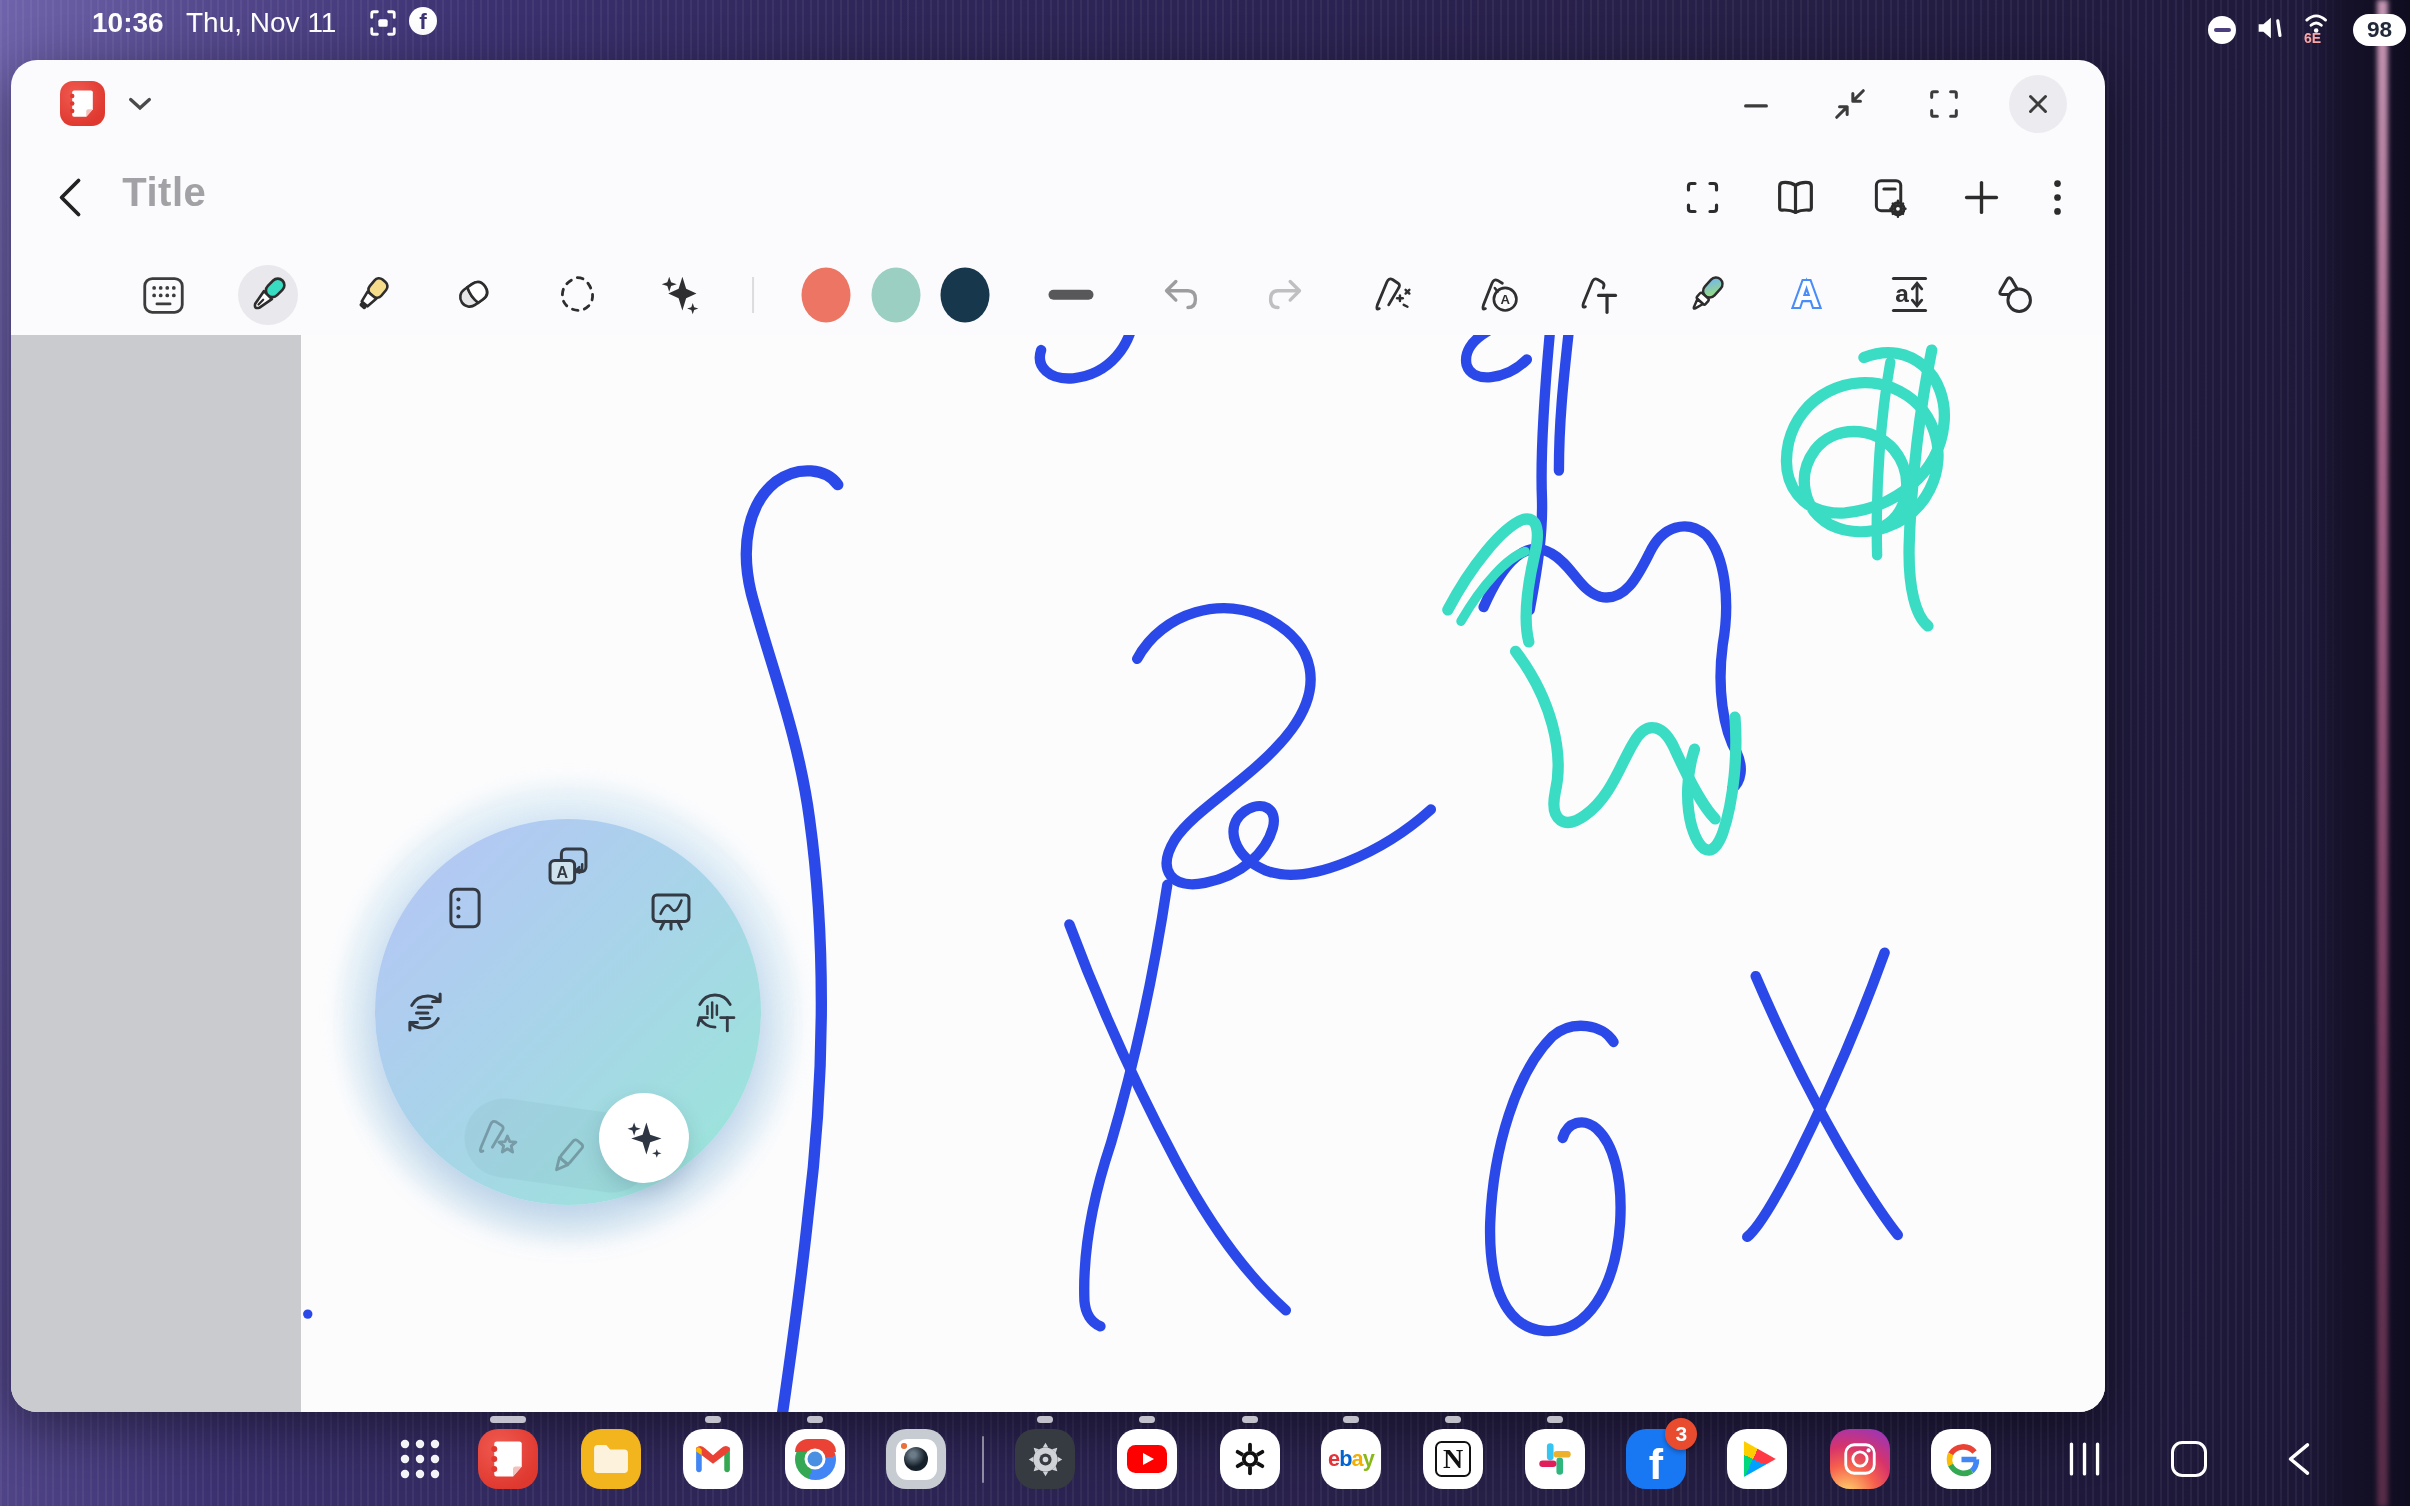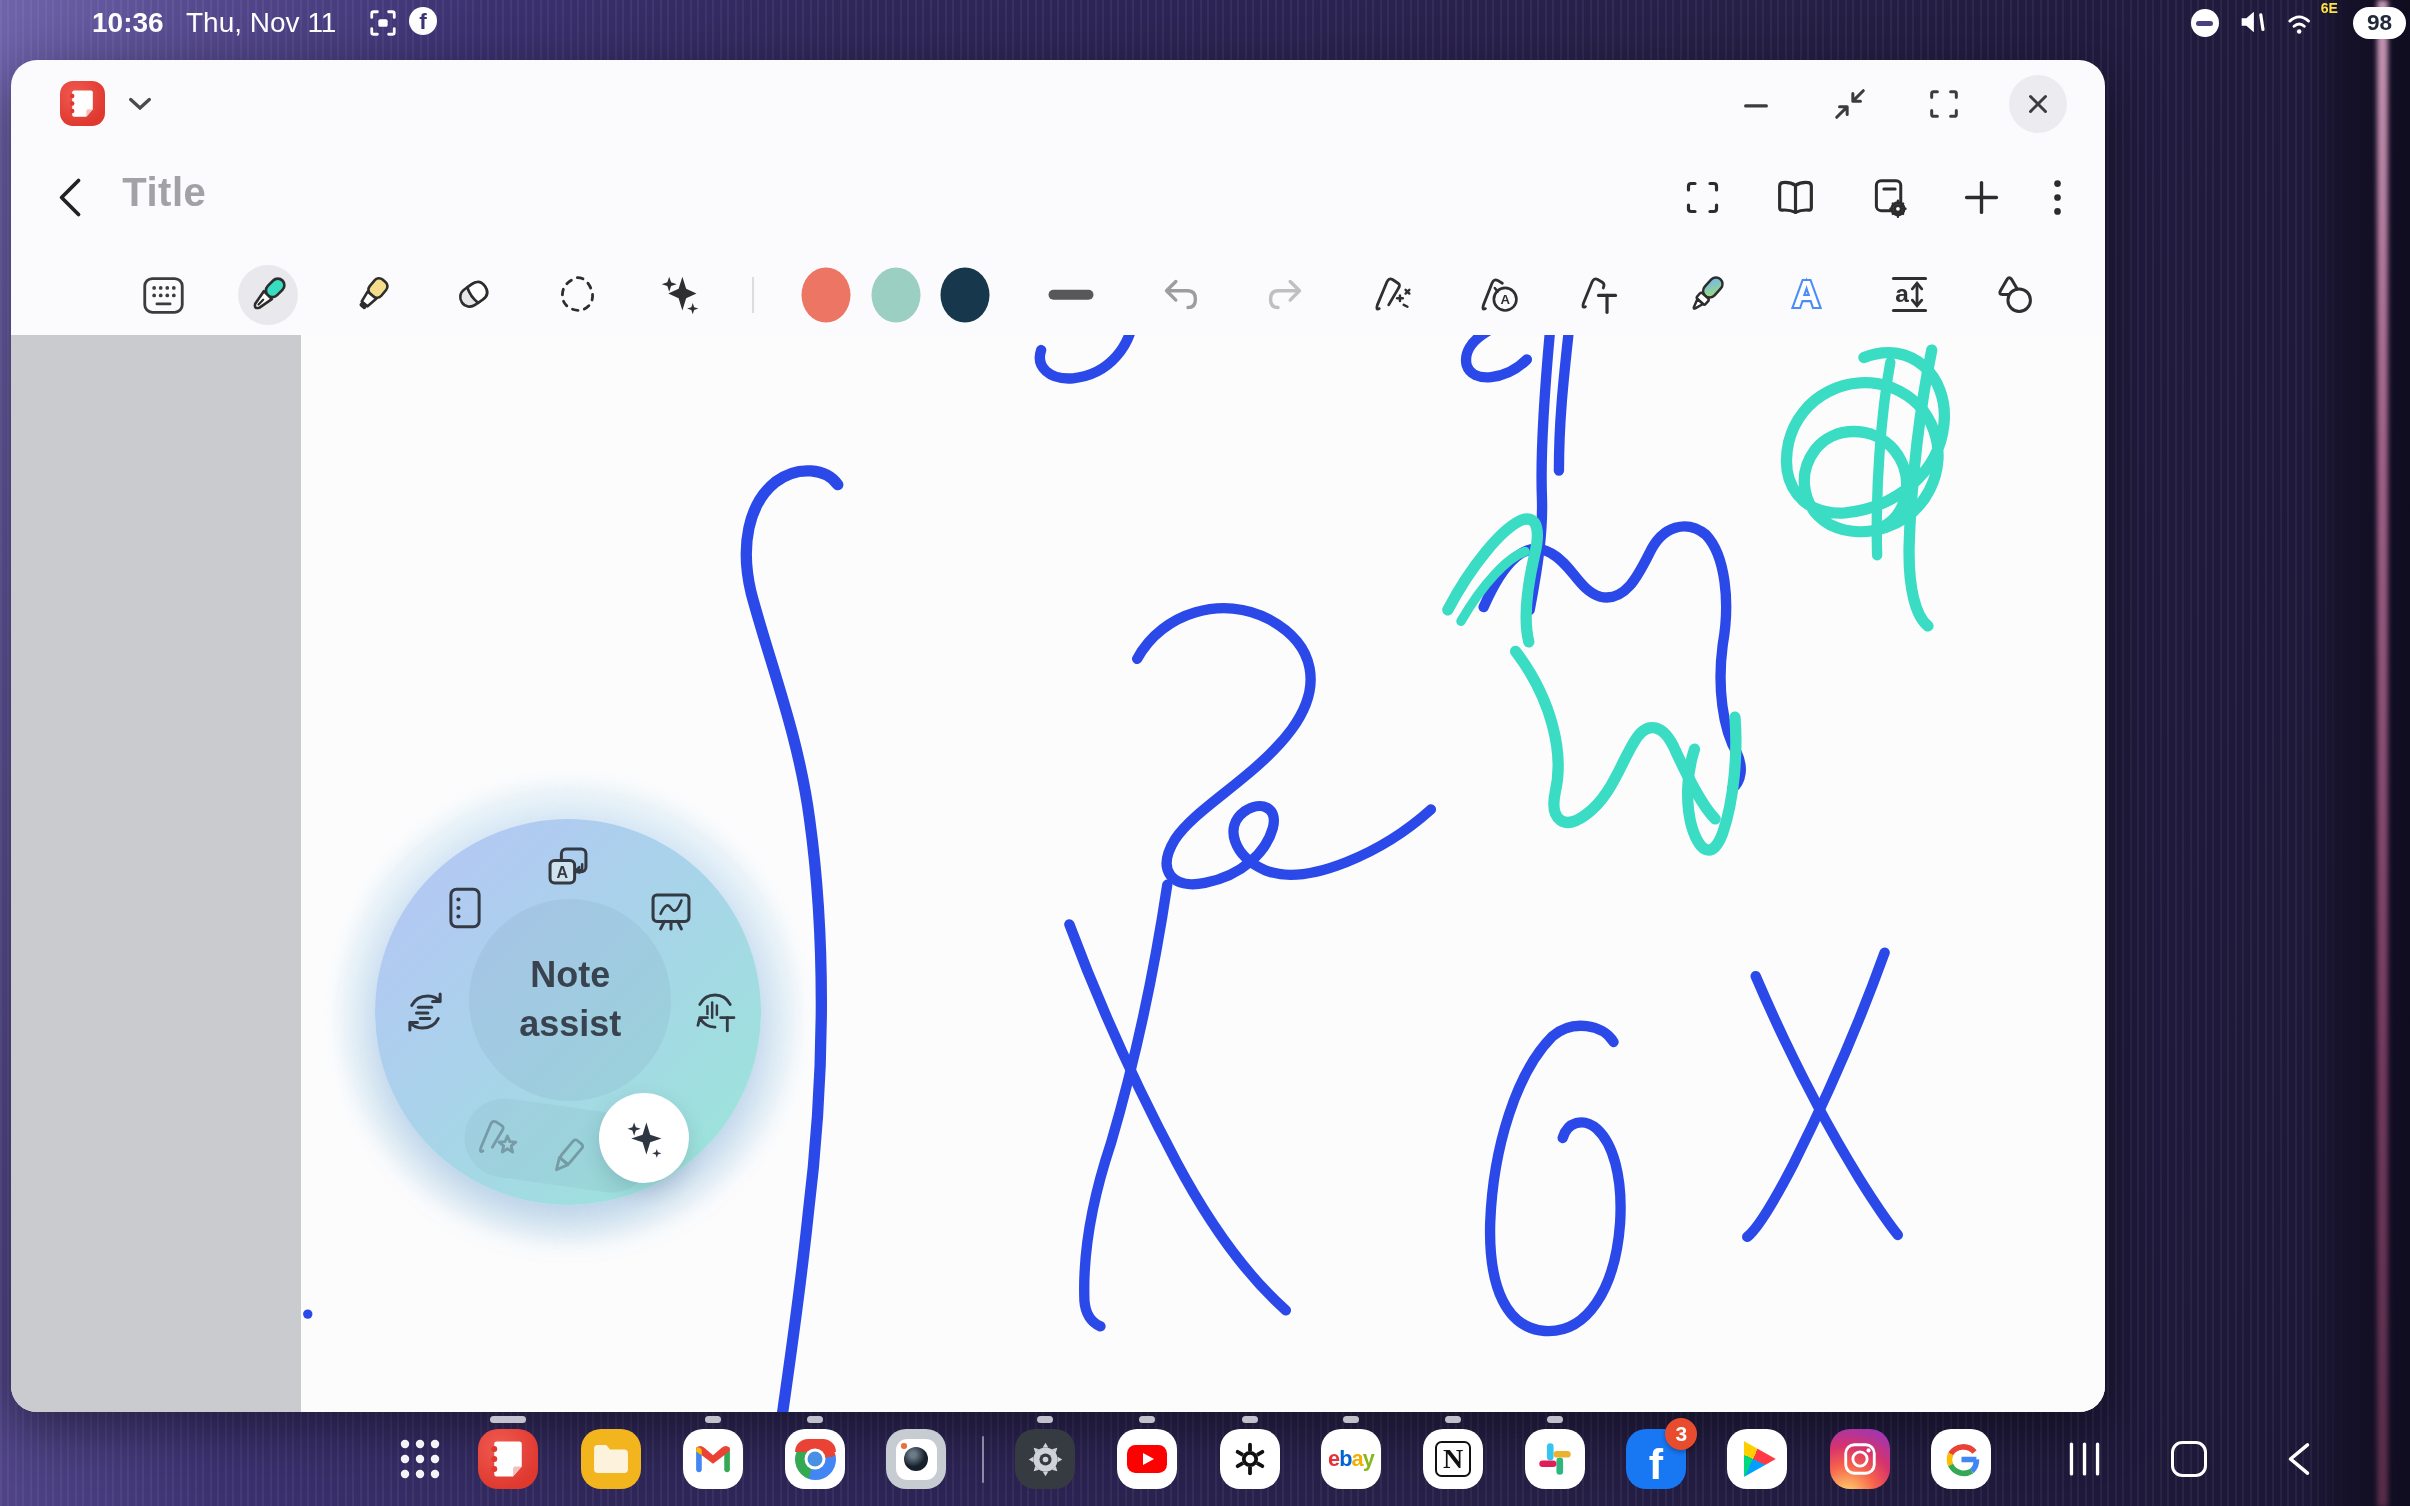--- a/index.html
+++ b/index.html
@@ -116,21 +116,21 @@
   </div>
   <div class="abs sb-fb">f</div>
   <div class="abs sb-right">
     <div class="sb-dnd"></div>
     <div>
       <svg width="32" height="32" viewBox="0 0 34 34">
         <path d="M6 13 H11 L19 6 V28 L11 21 H6 Z" fill="#fff"></path>
         <line x1="24" y1="10" x2="31" y2="24" stroke="#fff" stroke-width="3.4" stroke-linecap="round" transform="rotate(18 27 17)"></line>
       </svg>
     </div>
-    <div style="color:#fde047; display:flex;">
+    <div style="color:#fca5a5; display:flex;flex-direction:column;">
       <svg width="34" height="32" viewBox="0 0 36 34" fill="none" stroke="#fff" stroke-width="3" stroke-linecap="round">
         <path d="M5 15 Q15 6 25 15"></path>
         <path d="M9.5 20.5 Q15 15.5 20.5 20.5"></path>
         <circle cx="15" cy="26" r="2.4" fill="#fff" stroke="none"></circle>
       </svg>
       <span class="wifi-badge">6E</span>
     </div>
     <div class="sb-batt">98</div>
   </div>
 </div>
@@ -427,24 +427,20 @@
         <path d="M 1831,698 C 1834,736 1830,786 1818,821 C 1808,848 1794,844 1785,814 C 1778,788 1780,756 1788,732" stroke="#3bdcc4" stroke-width="12" fill="none" stroke-linecap="round" stroke-linejoin="round"></path>
         <path d="M 1968,316 C 2018,296 2058,336 2053,386 C 2048,441 1998,476 1948,481 C 1903,484 1878,451 1888,406 C 1900,356 1953,331 1998,348 C 2043,366 2058,416 2038,456 C 2018,496 1968,511 1933,494 C 1903,478 1896,441 1916,414 C 1936,388 1978,388 2000,414 C 2022,441 2016,481 1988,496" stroke="#3bdcc4" stroke-width="12" fill="none" stroke-linecap="round" stroke-linejoin="round"></path>
         <path d="M 2040,308 C 2028,366 2018,446 2016,516 C 2015,561 2023,591 2036,601" stroke="#3bdcc4" stroke-width="12" fill="none" stroke-linecap="round" stroke-linejoin="round"></path>
         <path d="M 1996,321 C 1986,376 1980,456 1982,526" stroke="#3bdcc4" stroke-width="11" fill="none" stroke-linecap="round" stroke-linejoin="round"></path>
         <circle cx="315" cy="1332" r="5" fill="#2b49e8"></circle>
       </svg>
 
     <div class="abs assist-glow" style="top:442px"></div>
     <div class="abs assist" style="top:484px">
       <div class="abs assist-tray"></div>
-      <div class="abs assist-inner">
-        <span>Note</span>
-        <span>assist</span>
-      </div>
       <div class="assist-ico" style="left:193px; top:48px">
         <svg width="51" height="51" viewBox="0 0 54 54" fill="none" stroke="#333a44" stroke-width="3.2" stroke-linecap="round" stroke-linejoin="round">
           <rect x="20" y="8" width="26" height="24" rx="5"></rect>
           <rect x="8" y="20" width="26" height="24" rx="5" fill="#cfe3ef"></rect>
           <text x="21" y="39" text-anchor="middle" font-size="17" font-weight="bold" fill="#333a44" stroke="none">A</text>
           <path d="M42 24 V30 H36 M39 27 L36 30 L39 33" stroke-width="2.6"></path>
         </svg>
       </div>
       <div class="assist-ico" style="left:90px; top:89px">
         <svg width="47" height="51" viewBox="0 0 50 54" fill="none" stroke="#333a44" stroke-width="3.2" stroke-linecap="round">

